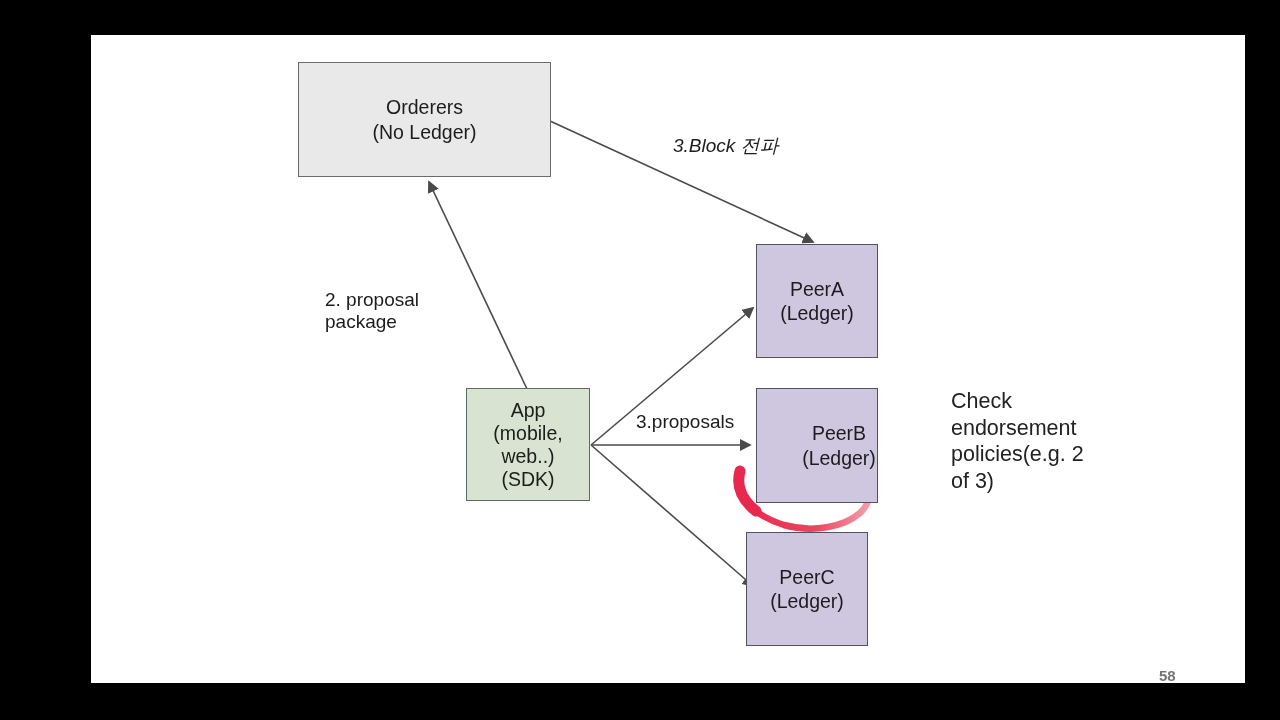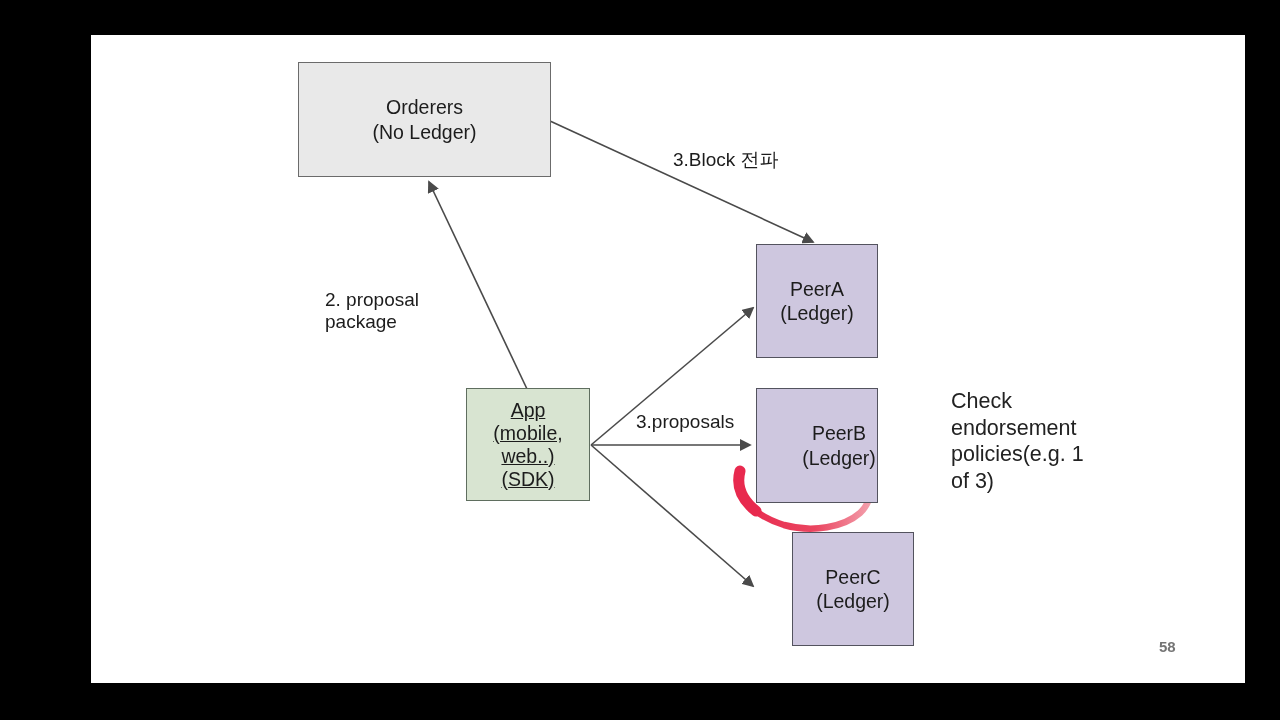--- a/index.html
+++ b/index.html
@@ -50,58 +50,57 @@
   .node-orderers {
     left: 207px; top: 27px; width: 253px; height: 115px;
     background: var(--orderers_fill, #e9e9e9);
     border-color: var(--orderers_border, #6b6b6b);
   }
   .node-app {
     left: 375px; top: 353px; width: 124px; height: 113px;
     background: var(--app_fill, #d8e4d1);
     border-color: var(--app_border, #5f6e5f);
     line-height: 23px;
-    text-decoration: underline;
   }
   .node-peer {
     width: 122px; height: 114px;
     background: var(--peer_fill, #cec7df);
     border-color: var(--peer_border, #53535e);
   }
   .node-peer-a { left: 665px; top: 209px; text-align: center; }
   .node-peer-b { left: 665px; top: 353px; height: 115px; padding-left: 44px; }
-  .node-peer-c { left: 701px; top: 497px; }
+  .node-peer-c { left: 655px; top: 497px; }
   .edge-label {
     position: absolute;
     color: var(--text, #1c1c1c);
     font-size: 19px;
     white-space: pre-line;
   }
   .lbl-proposal-package {
     left: 234px; top: 254px; width: 130px;
     text-align: left;
     line-height: 22px;
   }
   .lbl-proposals {
     left: 545px; top: 376px;
   }
   .lbl-block-propagation {
-    left: 582px; top: 112px;
+    left: 582px; top: 98px; font-style: italic;
   }
   .note-text {
     position: absolute;
     left: 860px; top: 353px; width: 180px;
     font-size: 21.5px;
     line-height: 26.5px;
     color: #222222;
     white-space: pre-line;
   }
   .page-number {
     position: absolute;
-    left: 1068px; top: 603px;
+    left: 1068px; top: 632px;
     font-size: 15px;
     font-weight: bold;
     color: var(--page_number, #757575);
   }
   .arrow-line {
     stroke: var(--arrow, #4a4a4a);
     stroke-width: 1.6;
     fill: none;
   }
   .marker-stroke-main {
@@ -173,19 +172,19 @@
 
     <div class="edge-label lbl-proposal-package">2. proposal
 package</div>
 
     <div class="edge-label lbl-proposals">3.proposals</div>
 
     <div class="edge-label lbl-block-propagation">3.Block 전파</div>
 
     <div class="note-text">Check
 endorsement
-policies(e.g. 1
+policies(e.g. 2
 of 3)</div>
 
     <div class="page-number">58</div>
 
   </div>
 </div>
 
 </body></html>

